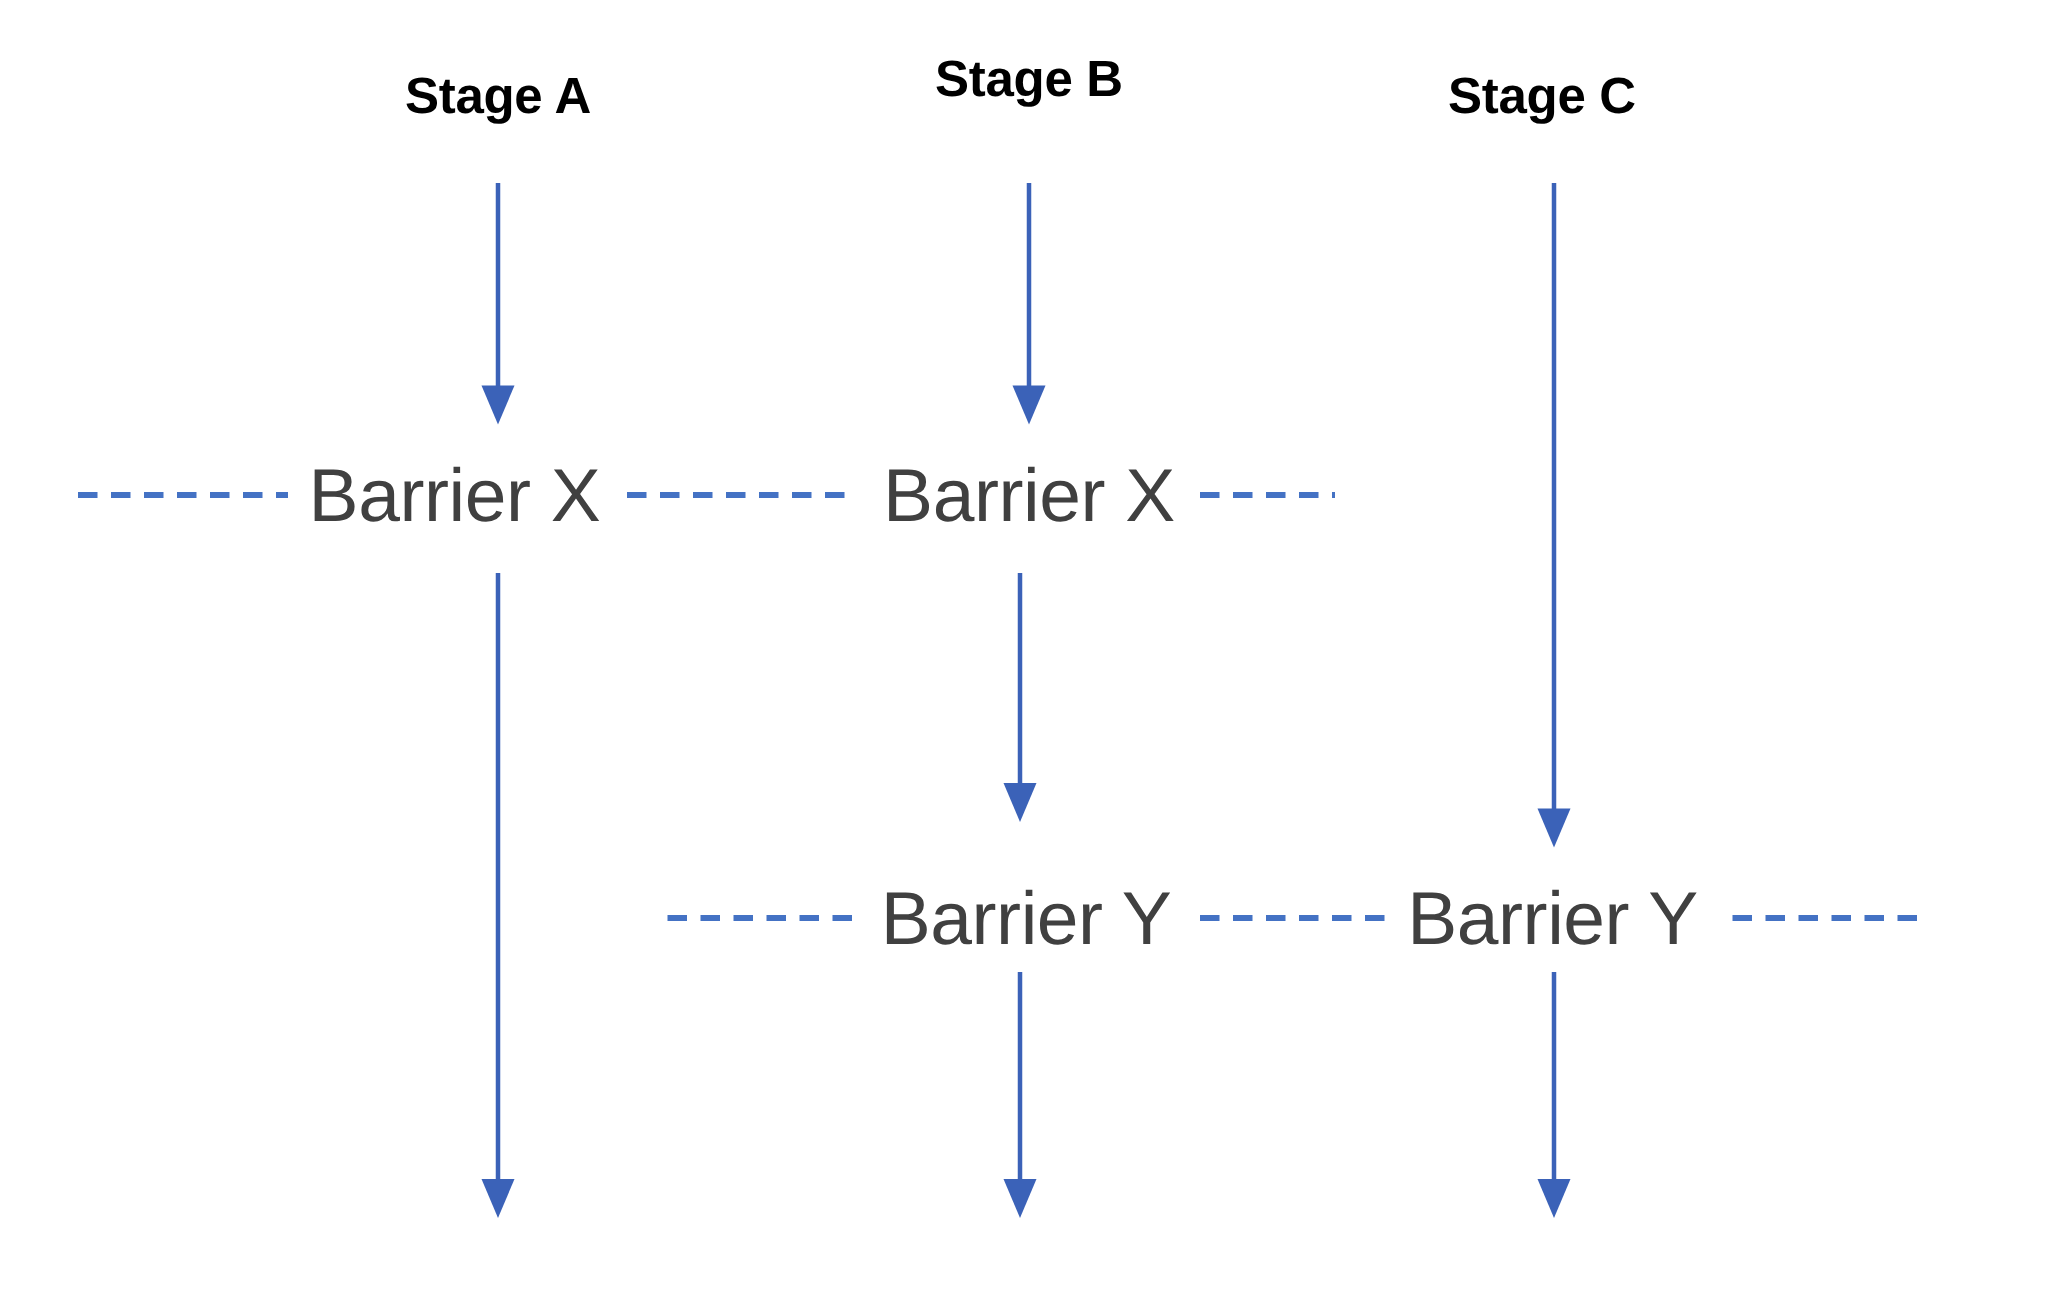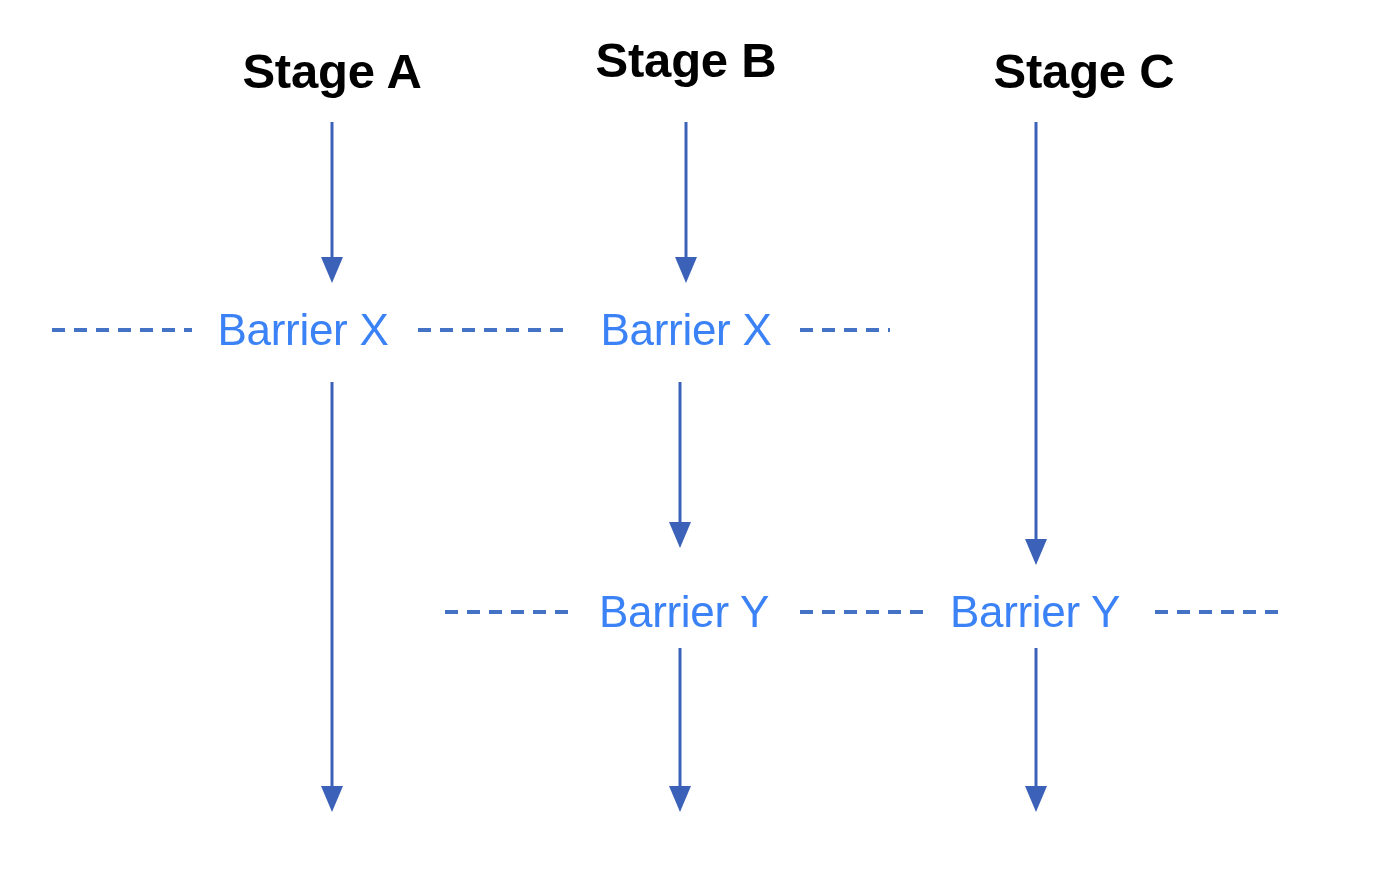--- a/index.html
+++ b/index.html
@@ -20,34 +20,34 @@
   }
   #flow-svg {
     position: absolute;
     left: 0;
     top: 0;
     width: 1379px;
     height: 875px;
   }
   .stage-heading {
     position: absolute;
-    font-size: 49px;
+    font-size: 34px;
     font-weight: bold;
     color: #000000;
     letter-spacing: -0.2px;
     white-space: nowrap;
     text-align: center;
     transform: translateX(-50%);
     line-height: 1;
   }
   .barrier-label {
     position: absolute;
-    font-size: 44px;
+    font-size: 50px;
     font-weight: normal;
-    color: #3b82f6;
+    color: #404040;
     white-space: nowrap;
     text-align: center;
     transform: translate(-50%, -50%);
     line-height: 1;
     letter-spacing: -0.3px;
   }
 </style>
 </head>
 <body>
 
@@ -90,21 +90,21 @@
         <line x1="800" y1="330" x2="890" y2="330" stroke="#4472C4" stroke-width="4" stroke-linecap="butt" stroke-dasharray="13 9"></line>
         <line x1="445" y1="612" x2="572" y2="612" stroke="#4472C4" stroke-width="4" stroke-linecap="butt" stroke-dasharray="13 9"></line>
         <line x1="800" y1="612" x2="927" y2="612" stroke="#4472C4" stroke-width="4" stroke-linecap="butt" stroke-dasharray="13 9"></line>
         <line x1="1155" y1="612" x2="1282" y2="612" stroke="#4472C4" stroke-width="4" stroke-linecap="butt" stroke-dasharray="13 9"></line>
       </g>
   </svg>
 
   <div id="headings-layer">
       <div class="stage-heading" style="left: 332px; top: 47px;">Stage A</div>
       <div class="stage-heading" style="left: 686px; top: 36px;">Stage B</div>
-      <div class="stage-heading" style="left: 1084px; top: 47px;">Stage C</div>
+      <div class="stage-heading" style="left: 1028px; top: 47px;">Stage C</div>
     </div>
   <div id="labels-layer">
       <div class="barrier-label" style="left: 303px; top: 330px;">Barrier X</div>
       <div class="barrier-label" style="left: 686px; top: 330px;">Barrier X</div>
       <div class="barrier-label" style="left: 684px; top: 612px;">Barrier Y</div>
       <div class="barrier-label" style="left: 1035px; top: 612px;">Barrier Y</div>
     </div>
 
 </div>
 

